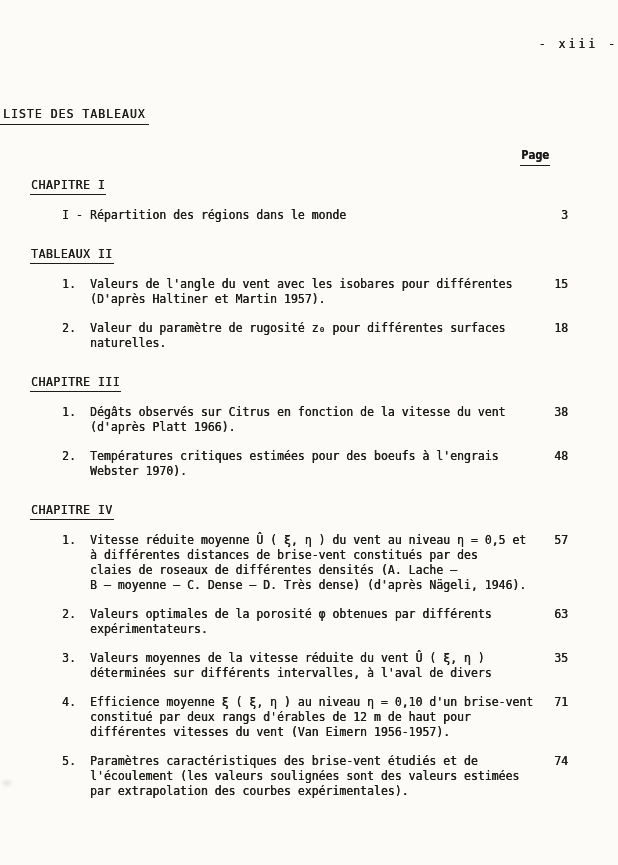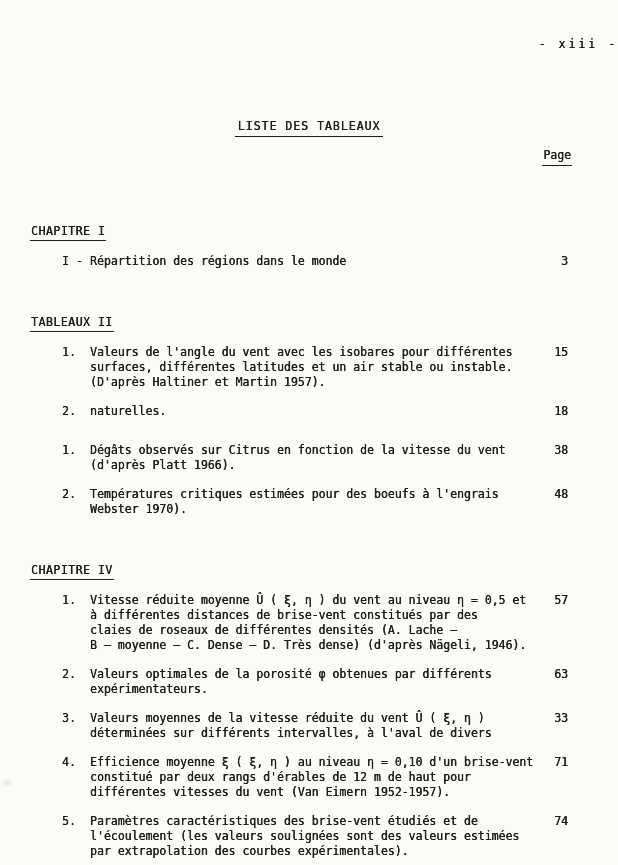--- a/index.html
+++ b/index.html
@@ -14,33 +14,33 @@
     font-family:"DejaVu Sans Mono","Liberation Mono",monospace;
     font-size:11.5px;
     line-height:15px;
     text-shadow:0.35px 0 0 currentColor; 
     overflow:hidden;
   }
   .folio {
     position:absolute; top:28px; left:0; width:100%;
     text-align:right; letter-spacing:3px;margin-top:9px;
   }
-  .title-wrap { position:absolute; top:119px; left:0; width:100%; text-align:center; }
+  .title-wrap { position:absolute; top:107px; left:0; width:100%; }
   .doc-title {
     display:inline-block; letter-spacing:1px;
     border-bottom:1.5px solid var(--ink); padding:0 3px 2px;
   }
-  .page-label-wrap { position:absolute; top:148px; right:46px; }
+  .page-label-wrap { position:absolute; top:148px; right:68px;font-weight:bold; }
   .page-label {
     display:inline-block;
     border-bottom:1.5px solid var(--ink); padding:0 1px 2px;
   }
   .chapters { position:absolute; top:178px; left:30px; width:538px; }
   .chapter { margin-bottom:24px; }
-  .chapter-heading { margin-bottom:13px;margin-top:46px; }
+  .chapter-heading { margin-bottom:13px; }
   .chapter-heading span {
     display:inline-block; letter-spacing:0.5px;
     border-bottom:1.5px solid var(--ink); padding:0 1px 1px;
   }
   .entry { display:flex; align-items:flex-start; margin-left:32px; }
   .entry + .entry { margin-top:14px; }
   .entry-num { flex:none; width:28px; white-space:nowrap; }
   .entry-text { flex:1 1 auto; white-space:nowrap; min-width:0; }
   .entry-page { flex:none; width:36px; text-align:right; }
   
@@ -76,36 +76,37 @@
   </div>
 </div>
 
   <div class="chapter">
     <div class="chapter-heading"><span>TABLEAUX II</span></div>
 
   <div class="entry">
     <div class="entry-num">1.</div>
     <div class="entry-text">
             <div>Valeurs de l'angle du vent avec les isobares pour différentes</div>
-            <div>surfaces, différentes latitudes et un air stable ou instable.</div>
             <div>(D'après Haltiner et Martin 1957).</div>
           </div>
     <div class="entry-page">15</div>
   </div>
 
   <div class="entry">
     <div class="entry-num">2.</div>
     <div class="entry-text">
+            <div>Valeur du paramètre de rugosité z₀ pour différentes surfaces</div>
             <div>naturelles.</div>
           </div>
     <div class="entry-page">18</div>
   </div>
 </div>
 
   <div class="chapter">
+    <div class="chapter-heading"><span>CHAPITRE III</span></div>
 
   <div class="entry">
     <div class="entry-num">1.</div>
     <div class="entry-text">
             <div>Dégâts observés sur Citrus en fonction de la vitesse du vent</div>
             <div>(d'après Platt 1966).</div>
           </div>
     <div class="entry-page">38</div>
   </div>
 
@@ -141,29 +142,29 @@
           </div>
     <div class="entry-page">63</div>
   </div>
 
   <div class="entry">
     <div class="entry-num">3.</div>
     <div class="entry-text">
             <div>Valeurs moyennes de la vitesse réduite du vent Û ( ξ, η )</div>
             <div>déterminées sur différents intervalles, à l'aval de divers</div>
           </div>
-    <div class="entry-page">33</div>
+    <div class="entry-page">35</div>
   </div>
 
   <div class="entry">
     <div class="entry-num">4.</div>
     <div class="entry-text">
             <div>Efficience moyenne ξ ( ξ, η ) au niveau η = 0,10 d'un brise-vent</div>
             <div>constitué par deux rangs d'érables de 12 m de haut pour</div>
-            <div>différentes vitesses du vent (Van Eimern 1952-1957).</div>
+            <div>différentes vitesses du vent (Van Eimern 1956-1957).</div>
           </div>
     <div class="entry-page">71</div>
   </div>
 
   <div class="entry">
     <div class="entry-num">5.</div>
     <div class="entry-text">
             <div>Paramètres caractéristiques des brise-vent étudiés et de</div>
             <div>l'écoulement (les valeurs soulignées sont des valeurs estimées</div>
             <div>par extrapolation des courbes expérimentales).</div>

